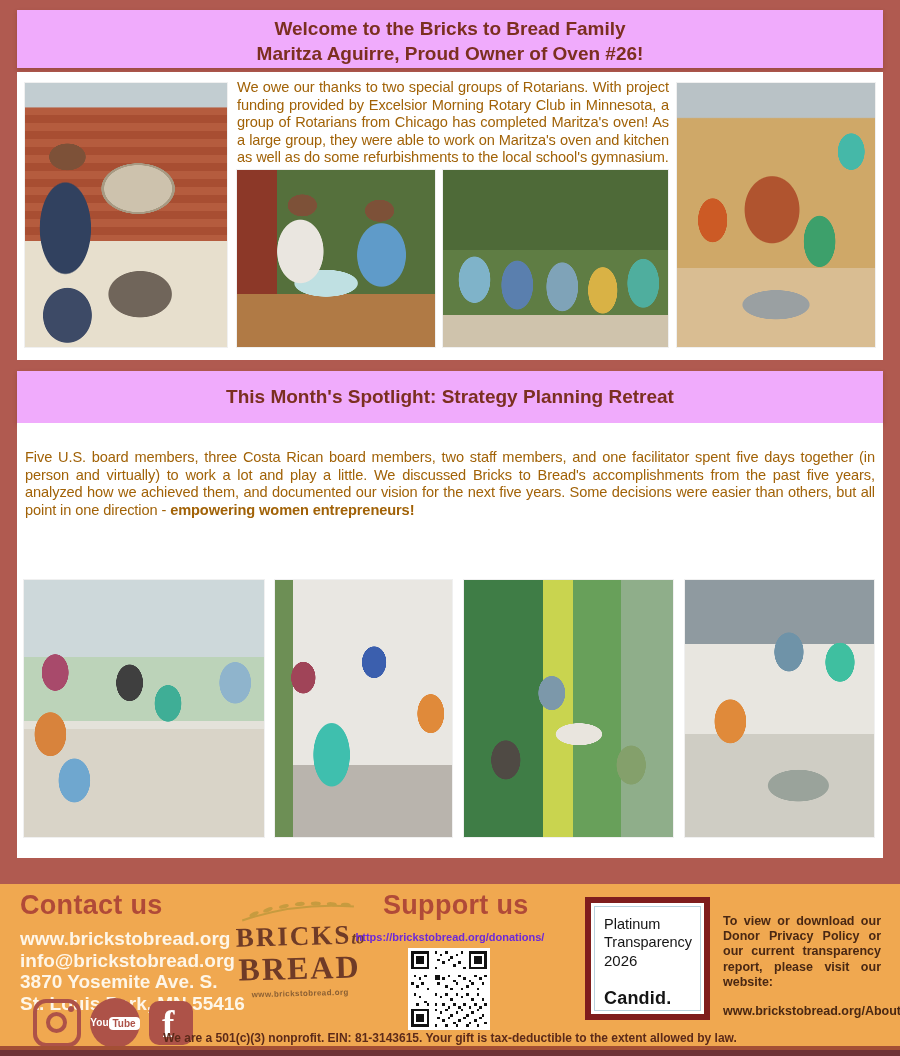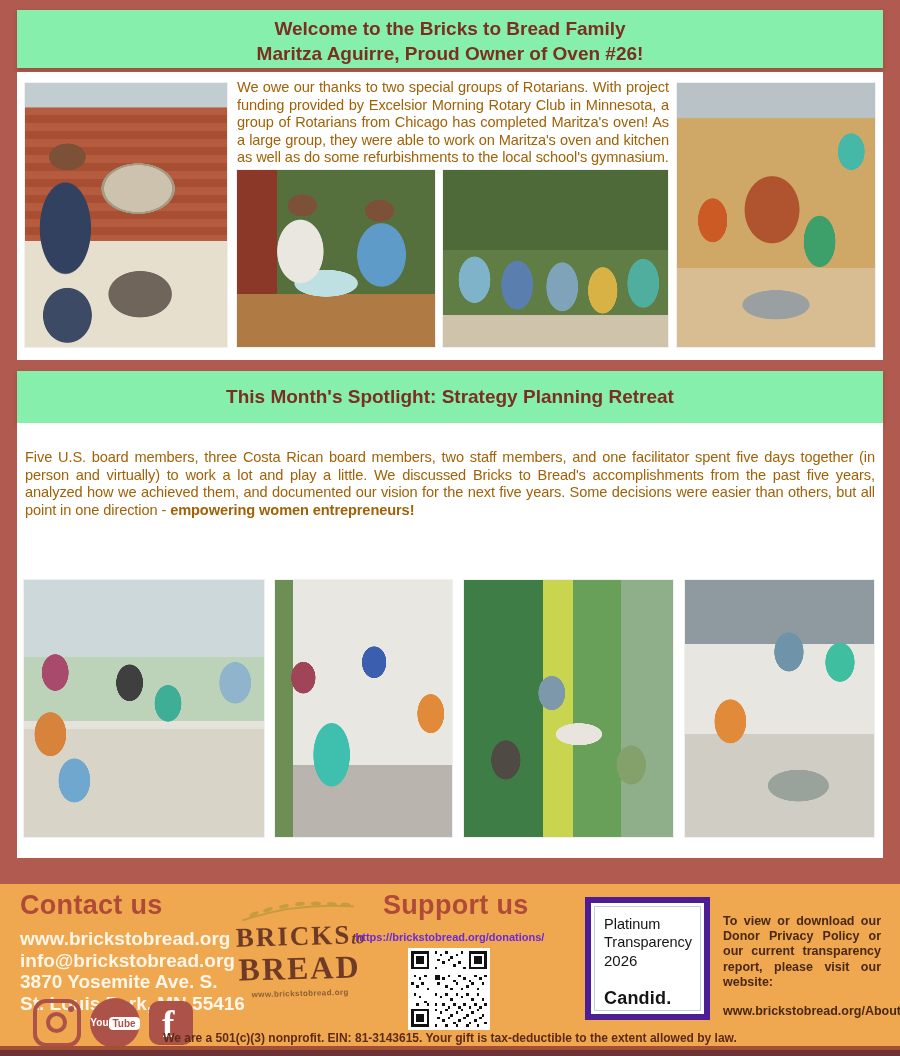--- a/index.html
+++ b/index.html
@@ -2,21 +2,21 @@
 <html><head>
 <meta charset="utf-8">
 <style>
   html,body{margin:0;padding:0;}
   #page{
     position:relative;width:900px;height:1056px;background:#b05a50;
     font-family:"Liberation Sans",sans-serif;overflow:hidden;
   }
   
   .banner{
-    position:absolute;left:17px;width:866px;background:#86efac;
+    position:absolute;left:17px;width:866px;background:#f0abfc;
     color:#7b2f20;font-weight:bold;text-align:center;
     box-shadow:0 2px 4px rgba(96,34,22,.28);
   }
   #banner1{top:10px;height:58px;font-size:19px;line-height:25px;padding-top:6px;box-sizing:border-box;}
   #banner2{top:371px;height:52px;font-size:19px;line-height:52px;}
   
   .sheet{position:absolute;left:17px;width:866px;background:#ffffff;}
   #sheet1{top:72px;height:288px;}
   #sheet2{top:423px;height:435px;}
   .body-text{
@@ -134,21 +134,21 @@
   #logo .l1 .to{font-style:italic;font-size:17px;letter-spacing:0;}
   #logo .l2{font-family:"Liberation Serif",serif;font-weight:bold;font-size:32px;letter-spacing:2px;line-height:30px;}
   #logo .lurl{font-size:8px;font-weight:bold;color:#8a5f33;margin-top:6px;letter-spacing:.4px;}
   #logo svg{display:block;margin:0 auto 1px auto;}
   #donation-url{position:absolute;left:340px;top:47px;width:220px;text-align:center;font-size:11px;font-weight:bold;color:#6d28d9;}
   #qr{position:absolute;left:408px;top:64px;width:82px;height:82px;background:#fff;padding:3px;box-sizing:border-box;}
   #qr svg{display:block;width:100%;height:100%;}
   
   #badge{
     position:absolute;left:585px;top:13px;width:125px;height:123px;background:#fff;
-    border:6px solid #4c1d95;box-sizing:border-box;
+    border:6px solid #7f1d1d;box-sizing:border-box;
     box-shadow:inset 0 0 0 3px #fff, inset 0 0 0 4px #b9d2de;
     color:#151515;padding:13px 0 0 13px;
   }
   #badge .b-line{font-size:14.5px;line-height:17.5px;}
   #badge .b-year{font-size:15px;font-weight:normal;line-height:20px;}
   #badge .b-brand{font-size:18px;font-weight:bold;margin-top:17px;letter-spacing:.2px;}
   #privacy-block{position:absolute;left:723px;top:30px;width:158px;color:#4a2813;font-size:12.5px;line-height:15.2px;font-weight:bold;text-align:justify;}
   #privacy-link{margin-top:14px;text-align:center;font-weight:bold;}
   #legal{position:absolute;left:150px;top:147px;width:600px;text-align:center;font-size:12px;font-weight:bold;color:#5c2a19;}
 </style>

